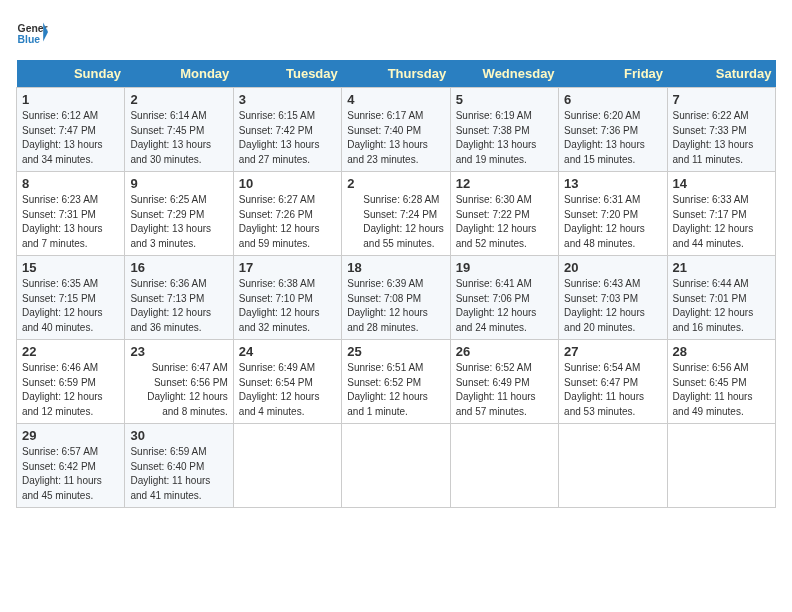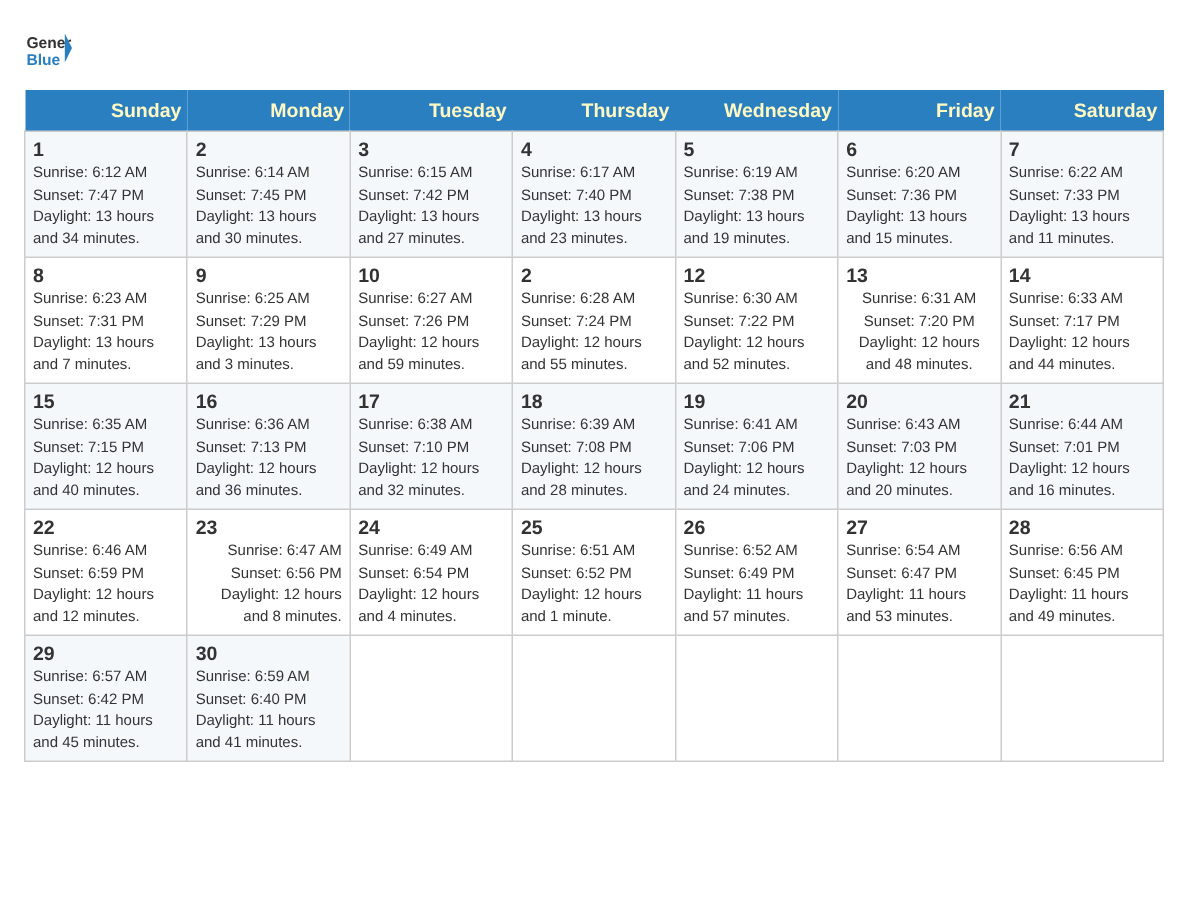--- a/index.html
+++ b/index.html
@@ -178,35 +178,35 @@
         </td>
         <td>
           <span class="day-num">10</span>
           <div class="cell-content" style="white-space: pre-line;">Sunrise: 6:27 AM
 Sunset: 7:26 PM
 Daylight: 12 hours
 and 59 minutes.</div>
         </td>
         <td>
           <span class="day-num">2</span>
-          <div class="cell-content" style="white-space: pre-line;">Sunrise: 6:28 AM
+          <div class="cell-content" style="white-space: pre-line; margin-left: 16px;">Sunrise: 6:28 AM
 Sunset: 7:24 PM
 Daylight: 12 hours
 and 55 minutes.</div>
         </td>
         <td>
           <span class="day-num">12</span>
           <div class="cell-content" style="white-space: pre-line;">Sunrise: 6:30 AM
 Sunset: 7:22 PM
 Daylight: 12 hours
 and 52 minutes.</div>
         </td>
         <td>
           <span class="day-num">13</span>
-          <div class="cell-content" style="white-space: pre-line; text-align: center;">Sunrise: 6:31 AM
+          <div class="cell-content" style="white-space: pre-line;">Sunrise: 6:31 AM
 Sunset: 7:20 PM
 Daylight: 12 hours
 and 48 minutes.</div>
         </td>
         <td>
           <span class="day-num">14</span>
           <div class="cell-content" style="white-space: pre-line;">Sunrise: 6:33 AM
 Sunset: 7:17 PM
 Daylight: 12 hours
 and 44 minutes.</div>

